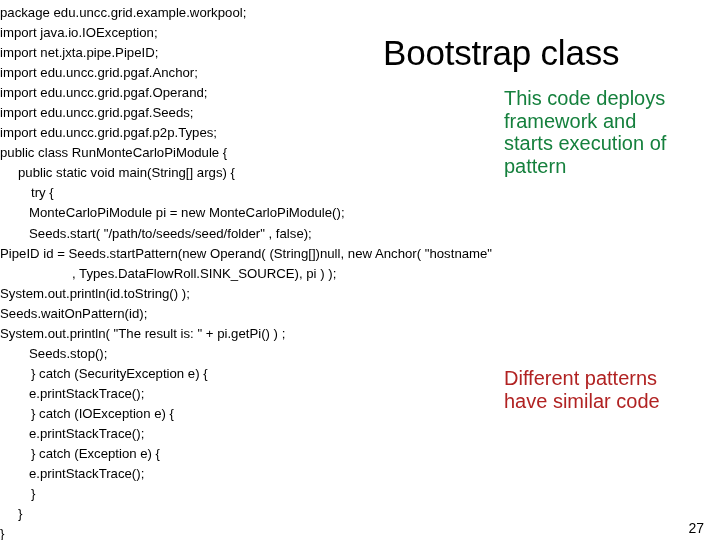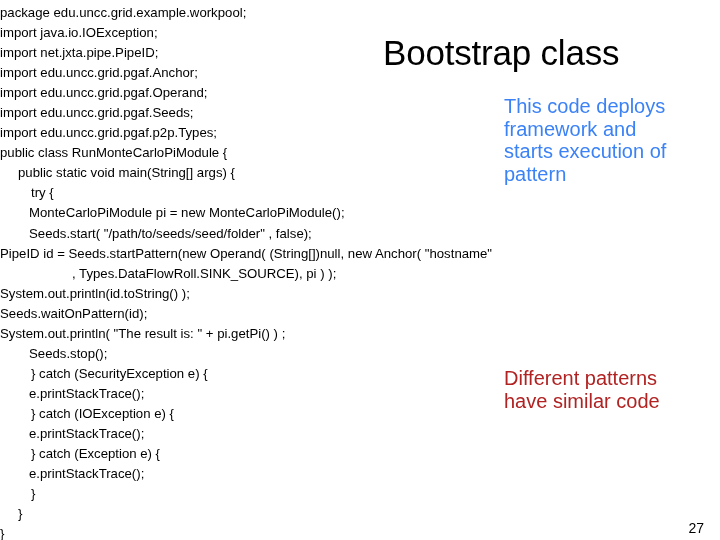--- a/index.html
+++ b/index.html
@@ -117,21 +117,21 @@
       <span class="code-line i3">e.printStackTrace();</span>
       <span class="code-line i2">} catch (IOException e) {</span>
       <span class="code-line i3">e.printStackTrace();</span>
       <span class="code-line i2">} catch (Exception e) {</span>
       <span class="code-line i3">e.printStackTrace();</span>
       <span class="code-line i2">}</span>
       <span class="code-line i1">}</span>
       <span class="code-line i0">}</span>
     </div>
 
-  <div id="callout-deploys" class="callout" style="color: #3b82f6; margin-top: 8px;">
+  <div id="callout-deploys" class="callout" style="color: #15803d;">
       <span class="callout-line">This code deploys</span>
       <span class="callout-line">framework and</span>
       <span class="callout-line">starts execution of</span>
       <span class="callout-line">pattern</span>
     </div>
 
   <div id="callout-patterns" class="callout" style="color: rgb(177, 34, 34);">
       <span class="callout-line">Different patterns</span>
       <span class="callout-line">have similar code</span>
     </div>

